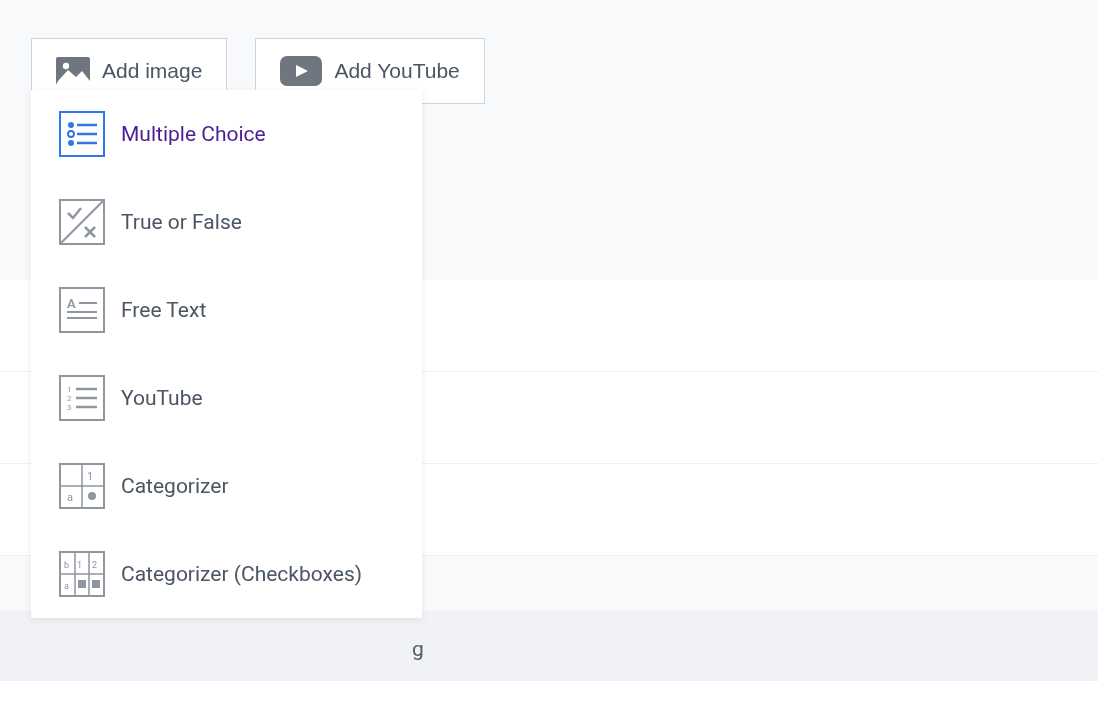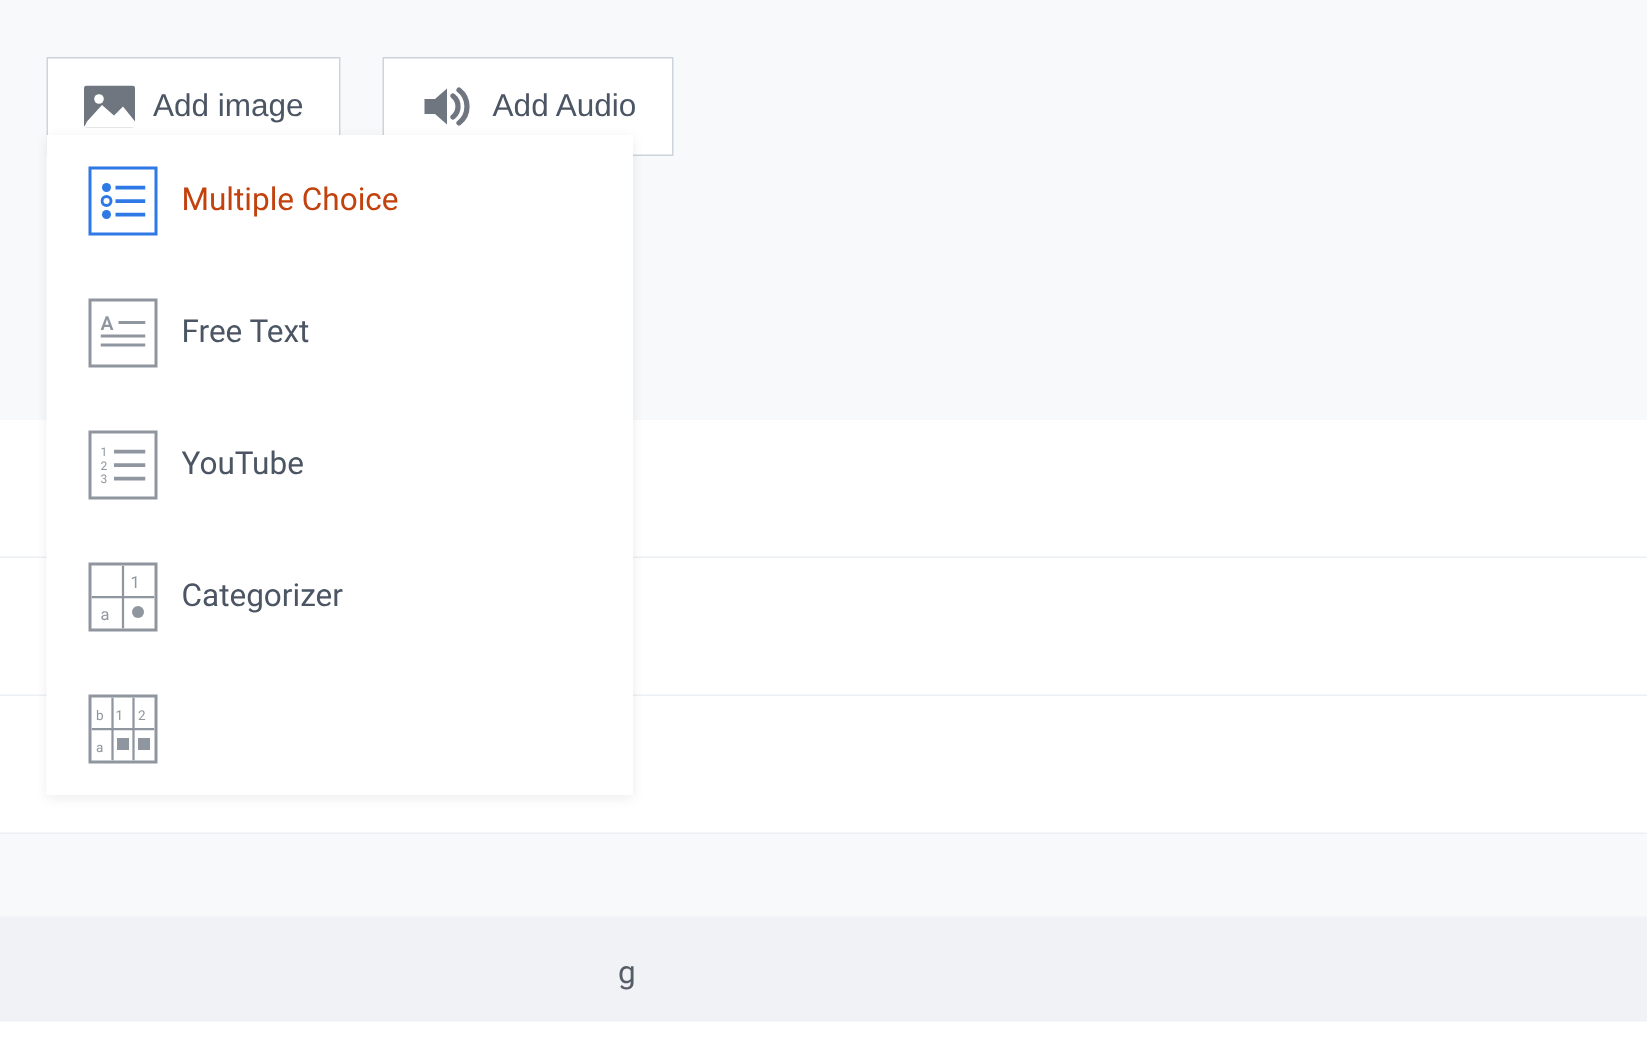--- a/index.html
+++ b/index.html
@@ -40,21 +40,21 @@
     }
     .dropdown-item {
       display: flex;
       align-items: center;
       gap: 16px;
       padding: 21px 28px;
       cursor: pointer;
       font-size: 21px;
       color: #4b5563;
     }
-    .dropdown-item.active { color: #c2410c; }
+    .dropdown-item.active { color: #4c1d95; }
     .dropdown-item.active .qicon { border-color: #2e79e6; }
     .qicon {
       width: 46px;
       height: 46px;
       border: 2px solid #8f96a0;
       display: flex;
       align-items: center;
       justify-content: center;
       flex-shrink: 0;
     }
@@ -102,43 +102,52 @@
       <svg width="34" height="28" viewBox="0 0 34 28">
           <rect x="0" y="0" width="34" height="28" rx="2" fill="#6f7680"></rect>
           <circle cx="10" cy="9" r="3.2" fill="#fff"></circle>
           <path d="M2 24 L12 13 L20 20 L26 14 L34 24 V28 H0 Z" fill="#fff"></path>
         </svg>
     </span>
     <span>Add image</span>
   </button>
   <button class="toolbar-btn">
     <span class="icon">
-      <svg width="36" height="30" viewBox="0 0 36 30">
-          <path d="M3 10 H10 L18 3 V27 L10 20 H3 Z" fill="#6f7680"></path>
-          <path d="M22 8 A9 9 0 0 1 22 22" fill="none" stroke="#6f7680" stroke-width="3.5" stroke-linecap="round"></path>
-          <path d="M26 4 A14 14 0 0 1 26 26" fill="none" stroke="#6f7680" stroke-width="3.5" stroke-linecap="round"></path>
+      <svg width="42" height="30" viewBox="0 0 42 30">
+          <rect x="0" y="0" width="42" height="30" rx="7" fill="#6f7680"></rect>
+          <path d="M16 9 L28 15 L16 21 Z" fill="#fff"></path>
         </svg>
     </span>
-    <span>Add Audio</span>
+    <span>Add YouTube</span>
   </button>
 </div>
 
 <div class="dropdown">
   <div class="dropdown-item active">
     <span class="qicon">
       <svg width="30" height="26" viewBox="0 0 30 26">
           <circle cx="4" cy="4" r="3" fill="#2e79e6"></circle>
           <line x1="10" y1="4" x2="30" y2="4" stroke="#2e79e6" stroke-width="2.5"></line>
           <circle cx="4" cy="13" r="3" fill="none" stroke="#2e79e6" stroke-width="2"></circle>
           <line x1="10" y1="13" x2="30" y2="13" stroke="#2e79e6" stroke-width="2.5"></line>
           <circle cx="4" cy="22" r="3" fill="#2e79e6"></circle>
           <line x1="10" y1="22" x2="30" y2="22" stroke="#2e79e6" stroke-width="2.5"></line>
         </svg>
     </span>
     <span>Multiple Choice</span>
+  </div>
+  <div class="dropdown-item">
+    <span class="qicon">
+      <svg width="42" height="42" viewBox="0 0 42 42">
+          <line x1="42" y1="0" x2="0" y2="42" stroke="#8f96a0" stroke-width="2"></line>
+          <path d="M7 12 L12 17 L20 7" fill="none" stroke="#8f96a0" stroke-width="2.5"></path>
+          <path d="M24 26 L34 36 M34 26 L24 36" stroke="#8f96a0" stroke-width="2.5"></path>
+        </svg>
+    </span>
+    <span>True or False</span>
   </div>
   <div class="dropdown-item">
     <span class="qicon">
       <svg width="30" height="26" viewBox="0 0 30 26">
           <text x="0" y="11" font-size="13" fill="#8f96a0" font-weight="600">A</text>
           <line x1="12" y1="6" x2="30" y2="6" stroke="#8f96a0" stroke-width="2"></line>
           <line x1="0" y1="15" x2="30" y2="15" stroke="#8f96a0" stroke-width="2"></line>
           <line x1="0" y1="21" x2="30" y2="21" stroke="#8f96a0" stroke-width="2"></line>
         </svg>
     </span>
@@ -176,14 +185,15 @@
           <line x1="28" y1="0" x2="28" y2="42" stroke="#8f96a0" stroke-width="1.5"></line>
           <line x1="0" y1="21" x2="42" y2="21" stroke="#8f96a0" stroke-width="1.5"></line>
           <text x="16" y="15" font-size="9" fill="#8f96a0">1</text>
           <text x="31" y="15" font-size="9" fill="#8f96a0">2</text>
           <text x="3" y="36" font-size="9" fill="#8f96a0">a</text>
           <text x="3" y="15" font-size="9" fill="#8f96a0">b</text>
           <rect x="17" y="27" width="8" height="8" fill="#8f96a0"></rect>
           <rect x="31" y="27" width="8" height="8" fill="#8f96a0"></rect>
         </svg>
     </span>
+    <span>Categorizer (Checkboxes)</span>
   </div>
 </div>
 
 </body></html>

